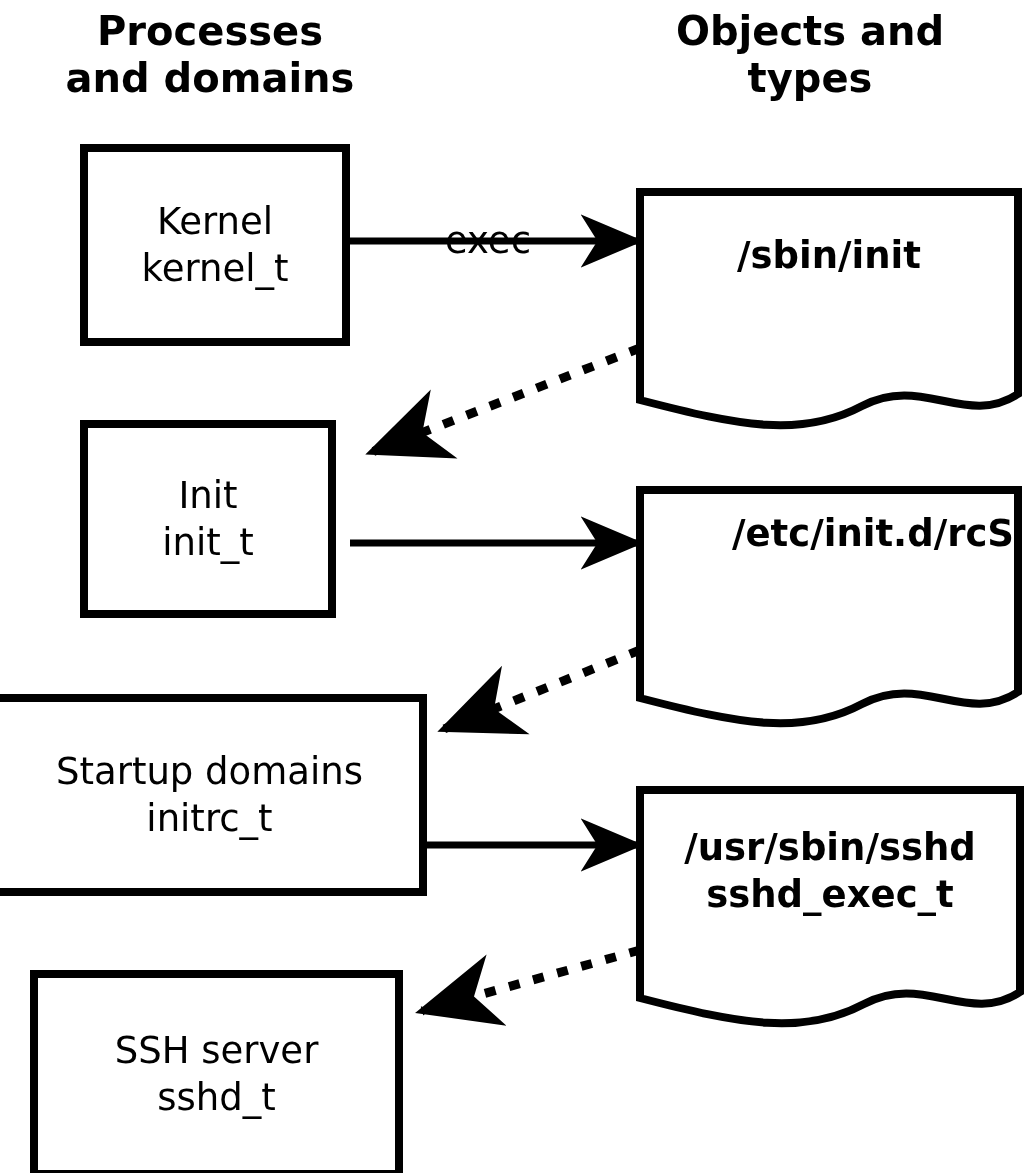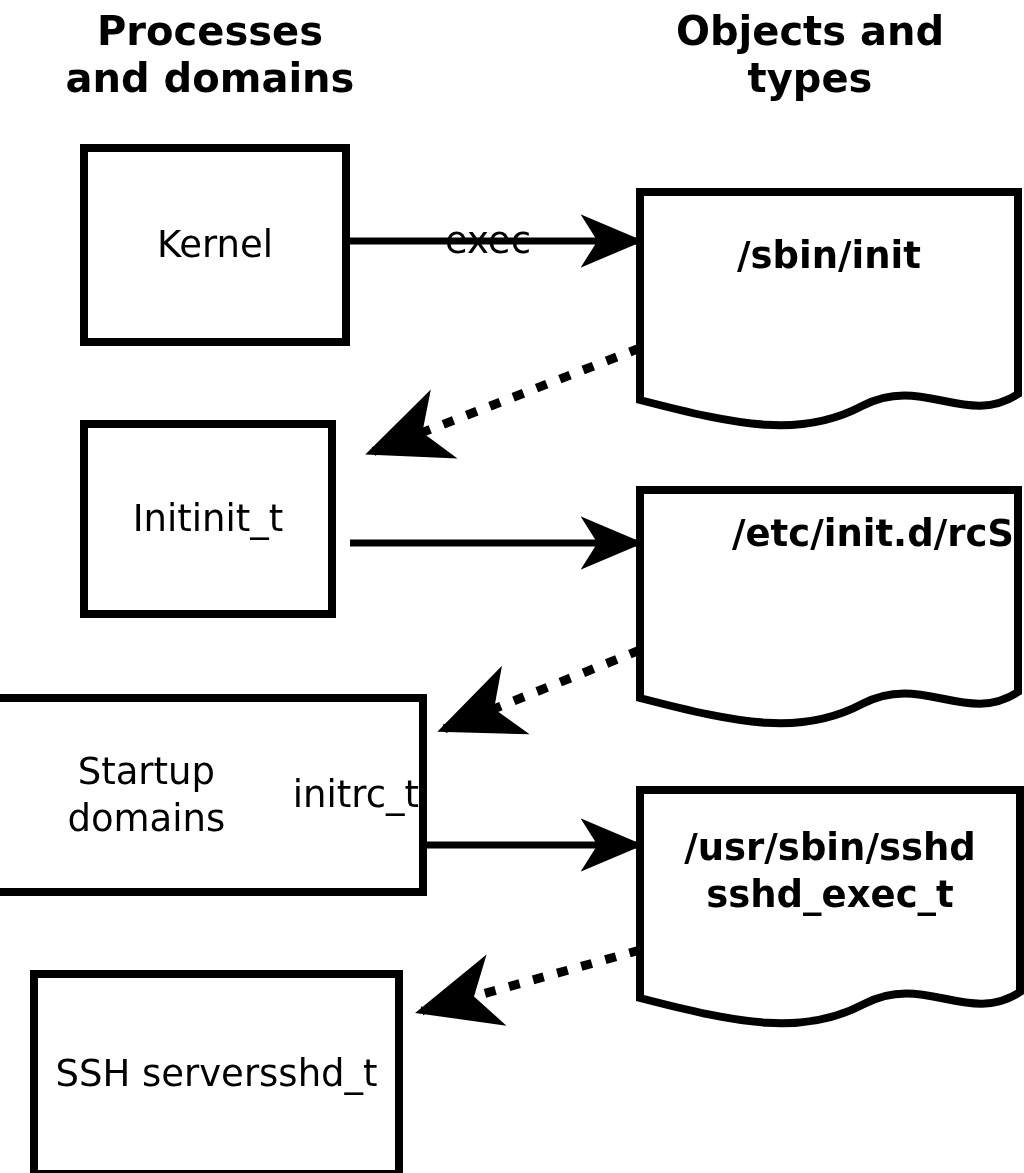--- a/index.html
+++ b/index.html
@@ -26,21 +26,21 @@
   }
   #header-left  { left: 10px;  top: 8px;  width: 400px; }
   #header-right { left: 610px; top: 8px;  width: 400px; }
 
   .proc-box {
     position: absolute;
     box-sizing: border-box;
     border: 8px solid #000000;
     background: #ffffff;
     display: flex;
-    flex-direction: row;
+    flex-direction: column;
     align-items: center;
     justify-content: center;
     color: #000000;
     font-size: 37px;
     line-height: 1.28;
     text-align: center;
     z-index: 3;
   }
   .proc-box .l1, .proc-box .l2 { display: block; }
 
@@ -121,20 +121,21 @@
 
     <g>
       <line x1="640" y1="950" x2="422" y2="1011" stroke="#000000" stroke-width="9" stroke-dasharray="11 14" stroke-linecap="butt" marker-end="url(#arrowDotted)"></line>
     </g>
   </svg>
 
   <div class="edge-label" style="left:445px; top:183px;">exec</div>
 
   <div class="proc-box" style="left:80px; top:144px; width:270px; height:202px;">
     <span class="l1">Kernel</span>
+    <span class="l2">kernel_t</span>
   </div>
 
   <div class="proc-box" style="left:80px; top:420px; width:256px; height:198px;">
     <span class="l1">Init</span>
     <span class="l2">init_t</span>
   </div>
 
   <div class="proc-box" style="left:-8px; top:694px; width:435px; height:202px;">
     <span class="l1">Startup domains</span>
     <span class="l2">initrc_t</span>

